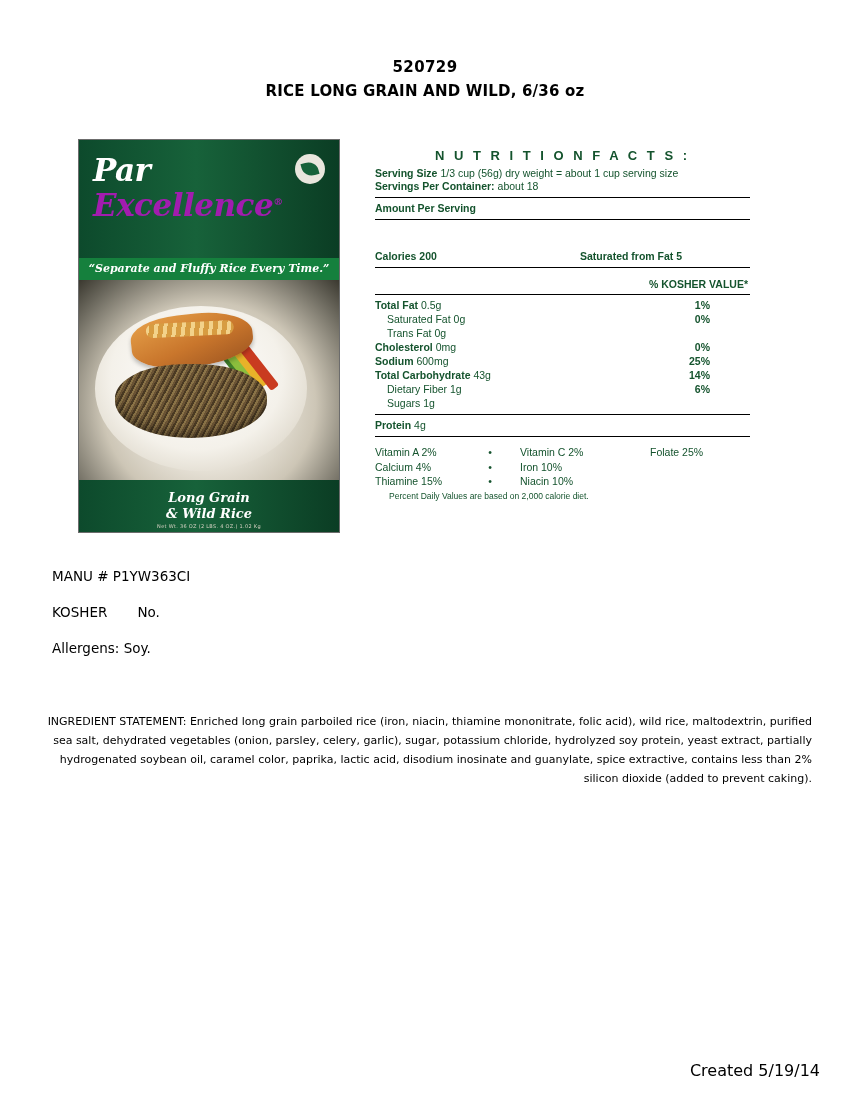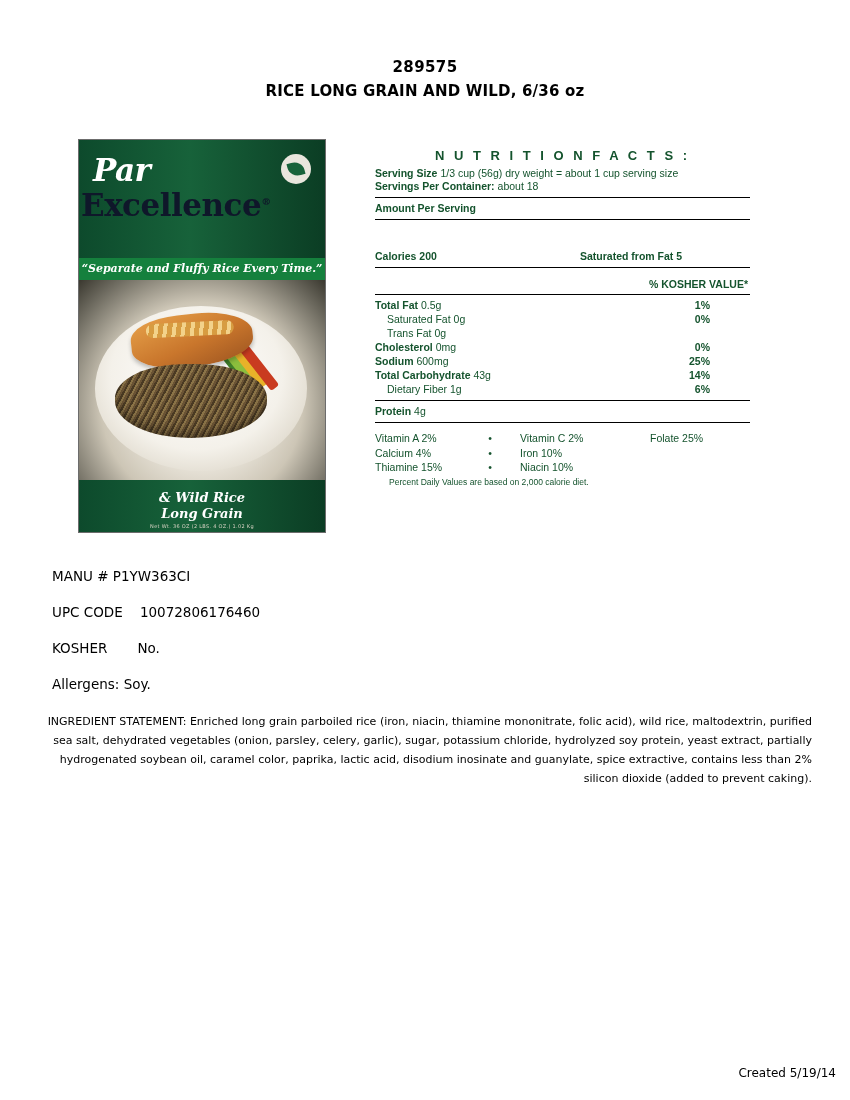--- a/index.html
+++ b/index.html
@@ -47,20 +47,21 @@
   }
   .box-art {
     position: absolute;
     left: 6px;
     top: 0;
     width: 246px;
     height: 392px;
     border: 1px solid #6c6c6c;
     background: #f2efe8;
     overflow: hidden;
+    padding-left: 14px;
   }
   .box-top-green {
     position: absolute;
     left: 0; top: 0;
     width: 100%;
     height: 118px;
     background: linear-gradient(90deg,#0d4a2c 0%, #17623a 45%, #0b3d24 100%);
   }
   .box-brand1 {
     position: absolute;
@@ -68,26 +69,27 @@
     top: 12px;
     font-family: "DejaVu Serif", serif;
     font-style: italic;
     font-weight: bold;
     font-size: 31px;
     color: #ffffff;
     letter-spacing: -0.5px;
   }
   .box-brand2 {
     position: absolute;
-    left: 2px;
+    left: 14px;
     top: 47px;
     font-family: "DejaVu Serif", serif;
+    font-style: italic;
     font-weight: bold;
     font-size: 31px;
-    color: #0f172a;
+    color: #a21caf;
     letter-spacing: -0.5px;
   }
   .box-reg {
     font-size: 10px;
     vertical-align: super;
   }
   .box-leaf {
     position: absolute;
     right: 14px;
     top: 14px;
@@ -298,30 +300,30 @@
     top: 712px;
     width: 776px;
     font-size: 11px;
     line-height: 19px;
     text-align: right;
   }
 
   
   .created {
     position: absolute;
-    right: 14px;
+    right: 30px;
     bottom: 20px;
-    font-size: 12px;
+    font-size: 16px;
   }
 </style>
 </head>
 <body>
 
 <div class="doc-header">
-  <div class="doc-code">289575</div>
+  <div class="doc-code">520729</div>
   <div class="doc-title">RICE LONG GRAIN AND WILD, 6/36 oz</div>
 </div>
 
 <div class="product-image">
   <div class="box-art">
     <div class="box-top-green"></div>
     <div class="box-leaf"></div>
     <div class="box-brand1">Par</div>
     <div class="box-brand2"><span>Excellence</span><span class="box-reg">®</span></div>
     <div class="box-redband">“Separate and Fluffy Rice Every Time.”</div>
@@ -329,22 +331,22 @@
       <div class="plate"></div>
       <div class="veg v4"></div>
       <div class="veg v1"></div>
       <div class="veg v2"></div>
       <div class="veg v3"></div>
       <div class="bread"></div>
       <div class="rice-pile"></div>
     </div>
     <div class="box-bottom-green"></div>
     <div class="box-variety">
+      <div>Long Grain</div>
       <div>&amp; Wild Rice</div>
-      <div>Long Grain</div>
     </div>
     <div class="box-netwt">Net Wt. 36 OZ (2 LBS. 4 OZ.) 1.02 Kg</div>
   </div>
 </div>
 
 <div class="nutrition">
   <div class="nf-title">N U T R I T I O N   F A C T S :</div>
 
   <div class="nf-line">
     <b>Serving Size</b>
@@ -394,20 +396,24 @@
     <span class="left"><b>Sodium</b> <span>600mg</span></span>
     <span class="right">25%</span>
   </div>
   <div class="nf-row">
     <span class="left"><b>Total Carbohydrate</b> <span>43g</span></span>
     <span class="right">14%</span>
   </div>
   <div class="nf-row">
     <span class="left indent1"><span>Dietary Fiber</span> <span>1g</span></span>
     <span class="right">6%</span>
+  </div>
+  <div class="nf-row">
+    <span class="left indent1"><span>Sugars</span> <span>1g</span></span>
+    <span class="right"></span>
   </div>
   <div class="rule-thin"></div>
   <div class="nf-row">
     <span class="left"><b>Protein</b> <span>4g</span></span>
     <span class="right"></span>
   </div>
   <div class="rule-thin"></div>
 
   <table class="vit-table">
     <tbody>
@@ -429,20 +435,19 @@
       <td class="vit-c2">Niacin 10%</td>
       <td class="vit-c3"></td>
     </tr>
   </tbody>
     </table>
   <div class="nf-foot">Percent Daily Values are based on 2,000 calorie diet.</div>
 </div>
 
 <div class="details">
   <div class="detail-row">MANU # P1YW363CI</div>
-  <div class="detail-row">UPC CODE    10072806176460</div>
   <div class="detail-row">KOSHER       No.</div>
   <div class="detail-row">Allergens: Soy.</div>
 </div>
 
 <div class="ingredients">INGREDIENT STATEMENT: Enriched long grain parboiled rice (iron, niacin, thiamine mononitrate, folic acid), wild rice, maltodextrin, purified sea salt, dehydrated vegetables (onion, parsley, celery, garlic), sugar, potassium chloride, hydrolyzed soy protein, yeast extract, partially hydrogenated soybean oil, caramel color, paprika, lactic acid, disodium inosinate and guanylate, spice extractive, contains less than 2% silicon dioxide (added to prevent caking).</div>
 
 <div class="created">Created 5/19/14</div>
 
 </body></html>

